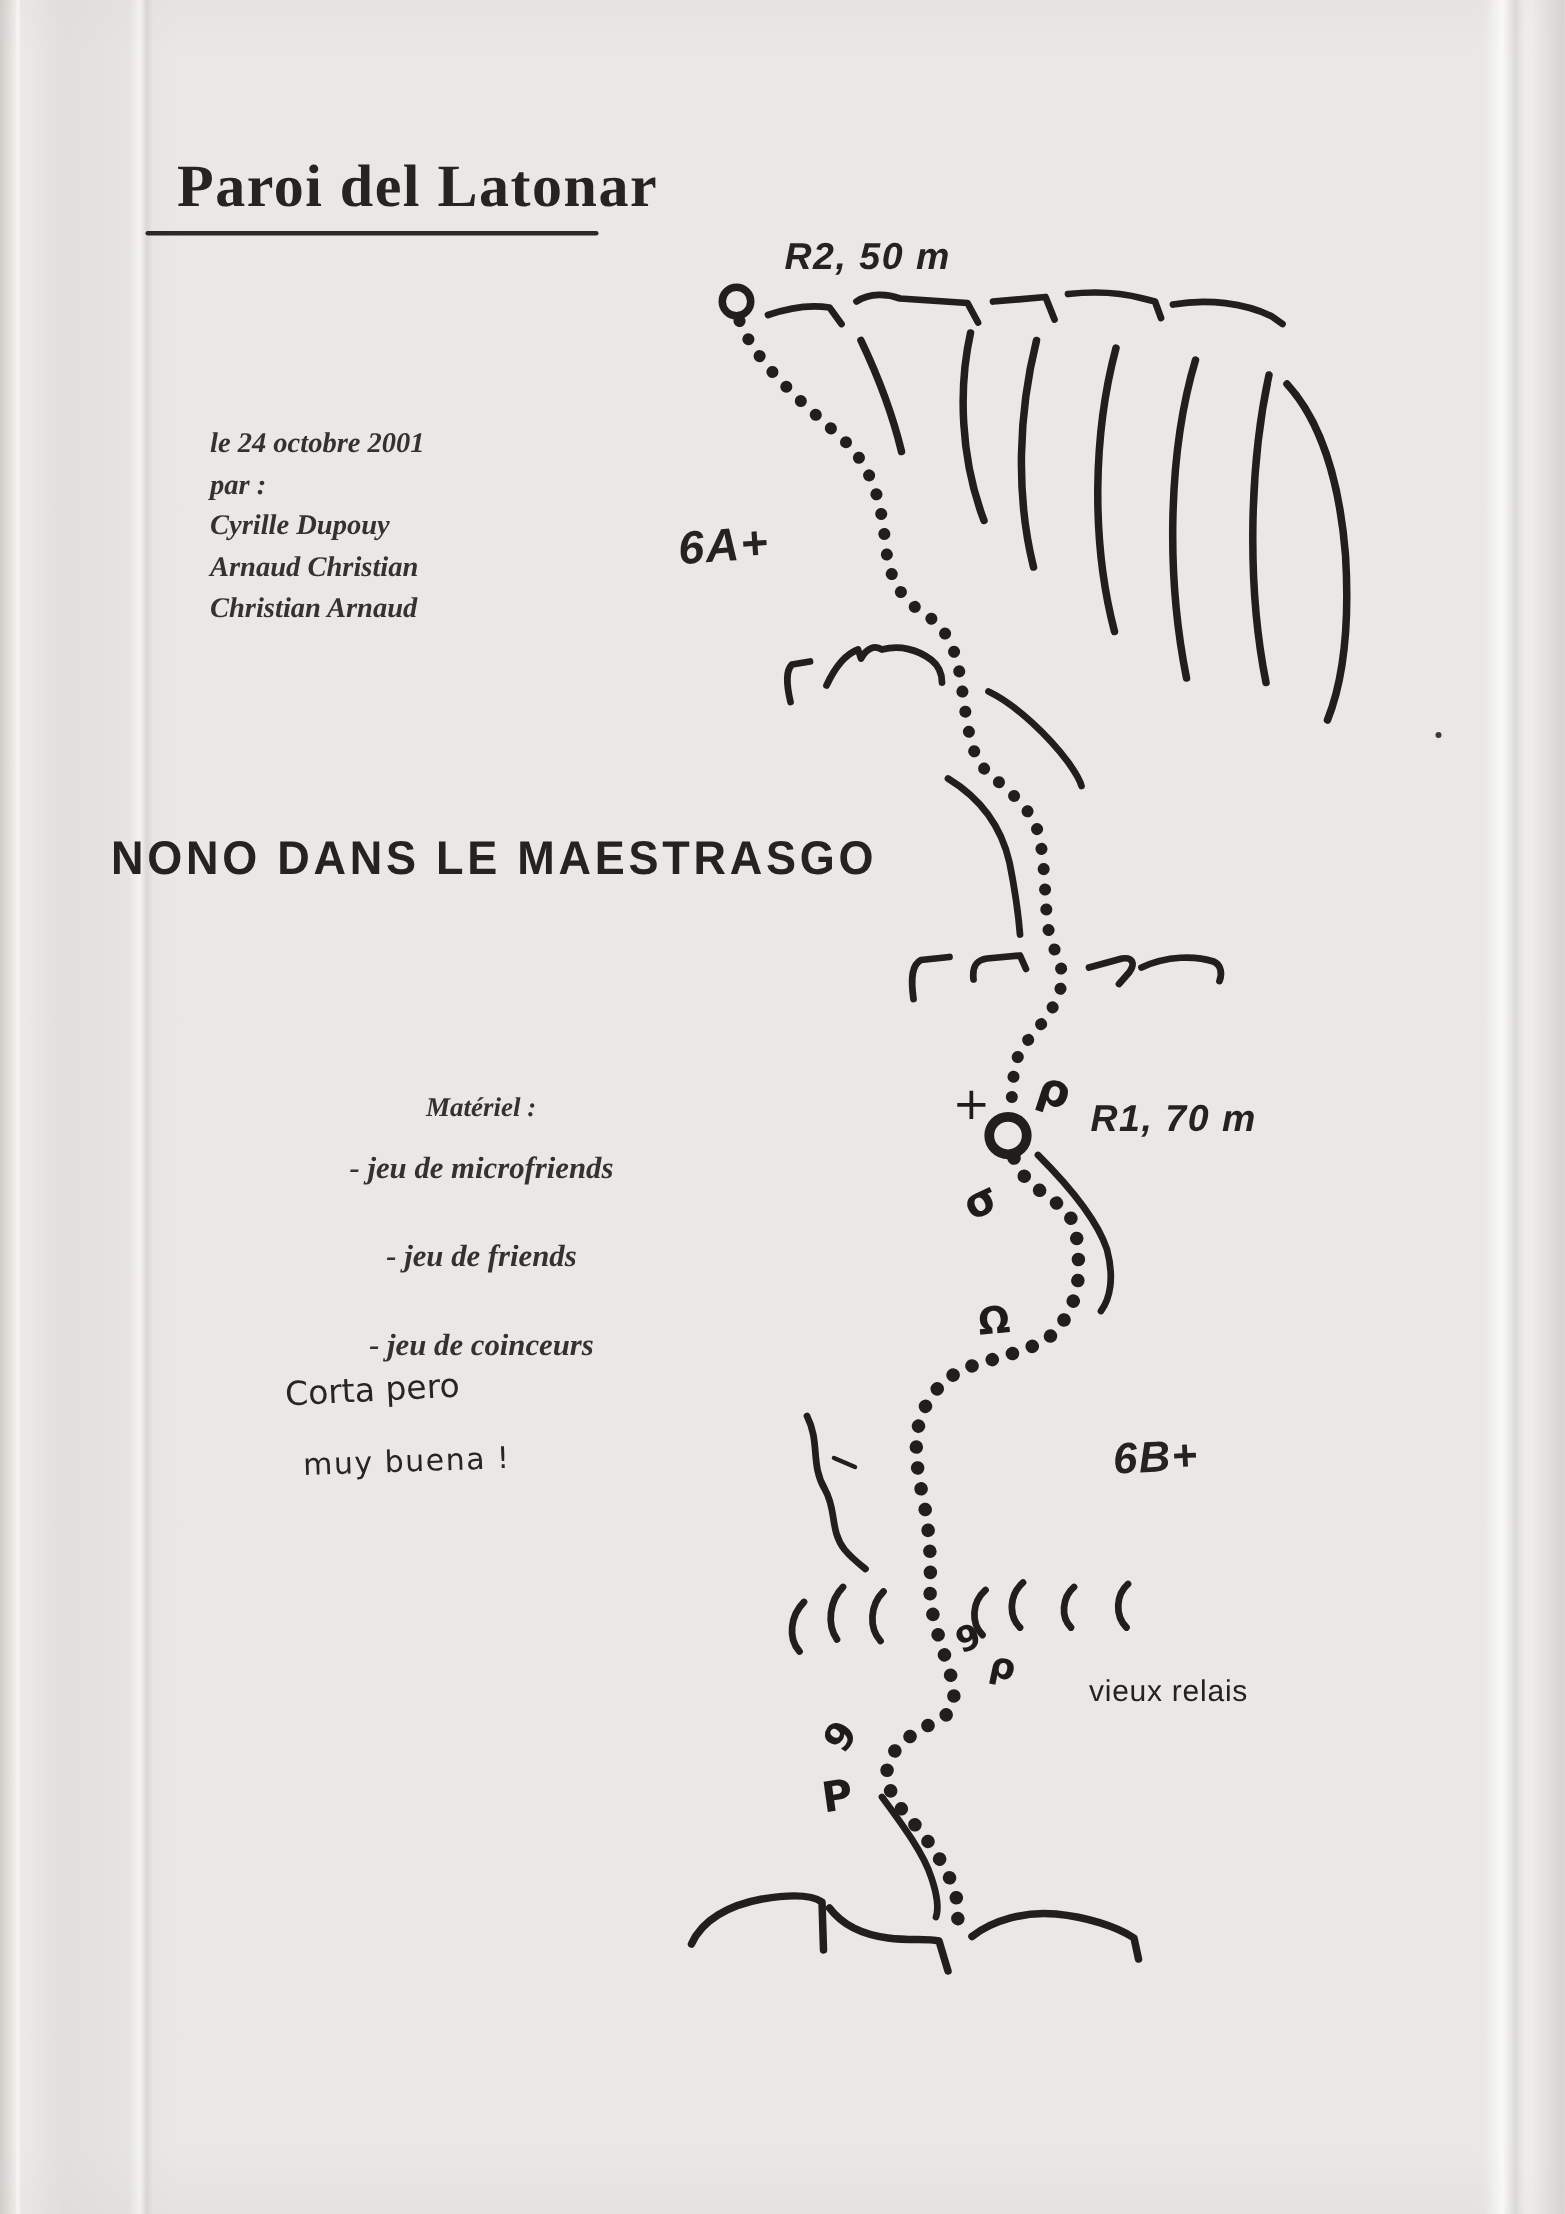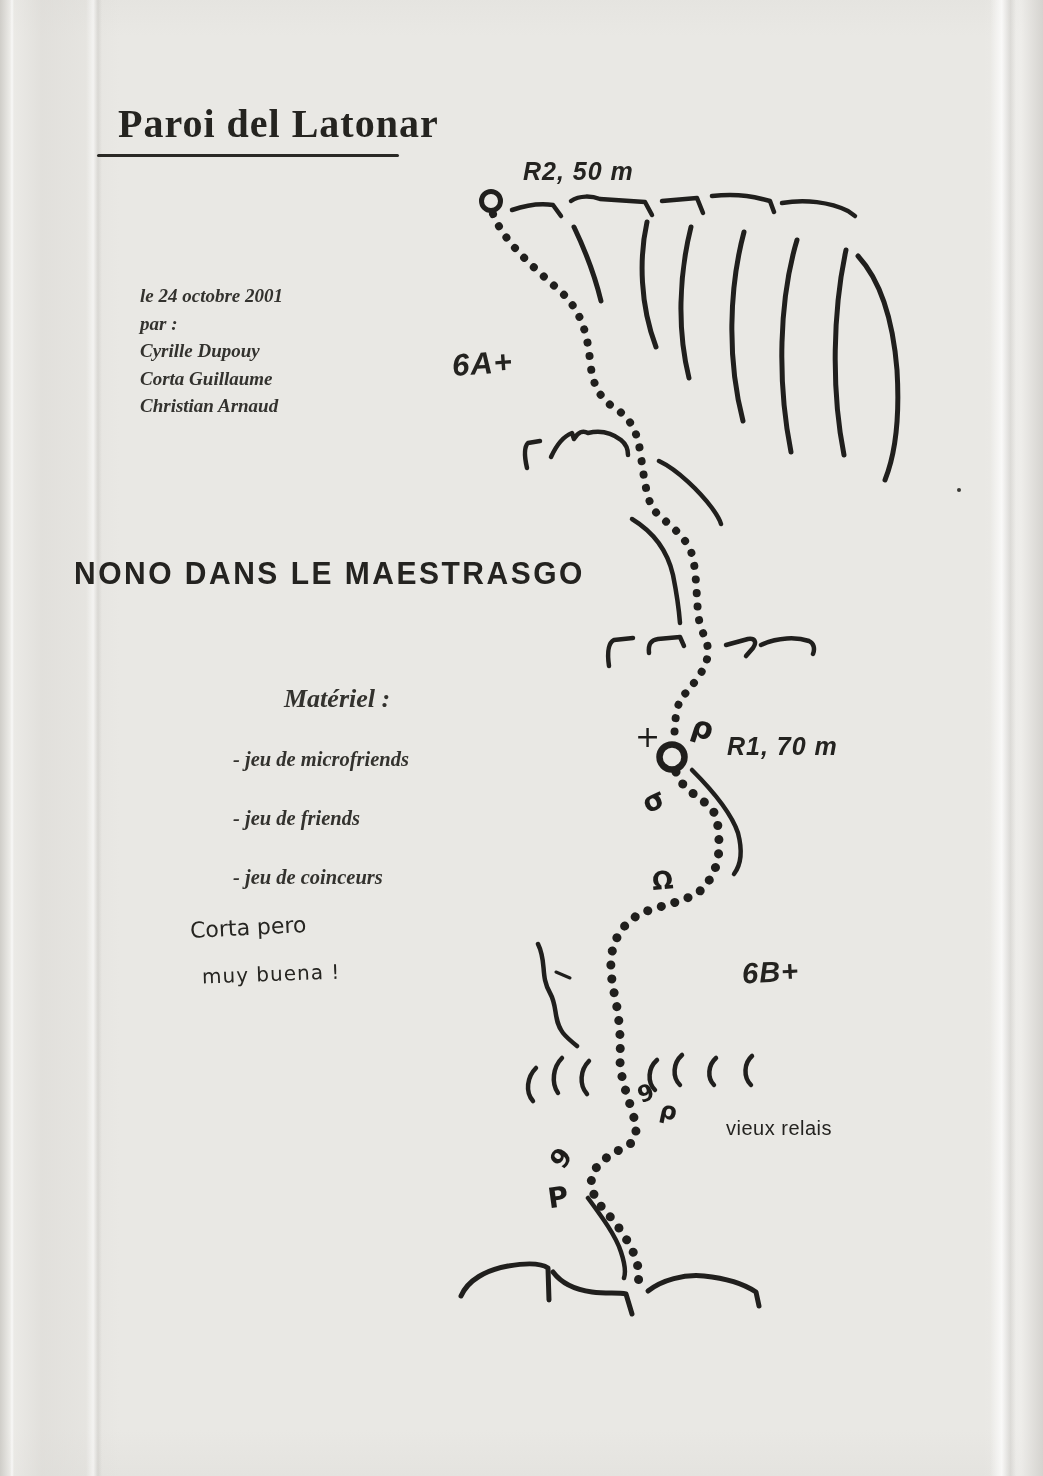--- a/index.html
+++ b/index.html
@@ -30,21 +30,21 @@
   .rule{position:absolute;background:#2a2925;height:3px;border-radius:2px;}
   .script{
     font-family:"Liberation Serif", serif;font-style:italic;font-weight:600;
     color:#33322e;
   }
   .info-block{position:absolute;text-align:left;font-size:19px;line-height:27.5px;}
   .comic{font-weight:700;color:#242320;}
   .routename{font-size:30px;letter-spacing:2.5px;transform:scaleY(1.05);}
   .grade{font-style:italic;font-size:31px;letter-spacing:1px;}
   .belay{font-style:italic;font-size:25px;letter-spacing:1px;}
-  .mat-head{font-size:26px;}
+  .mat-head{font-size:18px;margin-top:44px;}
   .mat-items{font-size:20.5px;line-height:29.5px;white-space:pre-line;}
   .hand{font-family:"DejaVu Sans", sans-serif;color:#262521;}
   .note1{font-size:22px;transform:rotate(-3deg);}
   .note2{font-size:20px;transform:rotate(-2deg);letter-spacing:1px;}
   .vieux{font-weight:400;font-size:20px;letter-spacing:.5px;}
   .gear{position:absolute;font-family:"DejaVu Sans", sans-serif;font-weight:600;color:#1d1c1a;line-height:1;}
 </style>
 </head>
 <body>
 
@@ -122,28 +122,28 @@
     <circle cx="959" cy="490" r="2" fill="#3a3935"></circle>
   </svg>
 
   <div class="t title" style="left:88px;top:100px;margin-left:30px;">Paroi del Latonar</div>
   <div class="rule" style="left:97px;top:154px;width:302px;"></div>
 
   <div class="info-block script" style="left:140px;top:282px;width:215px;">
     <div>le 24 octobre 2001</div>
     <div>par :</div>
     <div>Cyrille Dupouy</div>
-    <div>Corta Guillaume</div>
+    <div>Arnaud Christian</div>
     <div>Christian Arnaud</div>
   </div>
 
   <div class="t comic routename" style="left:74px;top:556px;">NONO DANS LE MAESTRASGO</div>
 
   <div class="t script mat-head" style="left:284px;top:684px;">Matériel :</div>
-  <div class="t script mat-items" style="left:233px;top:715px;">
+  <div class="t script mat-items" style="left:233px;top:735px;text-align:center;">
     <div>- jeu de microfriends</div>
     <div>- jeu de friends</div>
     <div>- jeu de coinceurs</div>
   </div>
 
   <div class="t hand note1" style="left:190px;top:915px;">Corta pero</div>
   <div class="t hand note2" style="left:202px;top:962px;">muy buena !</div>
 
   <div class="t comic belay" style="left:523px;top:157px;">R2, 50 m</div>
   <div class="t comic grade" style="left:452px;top:346px;transform:rotate(-4deg);">6A+</div>

